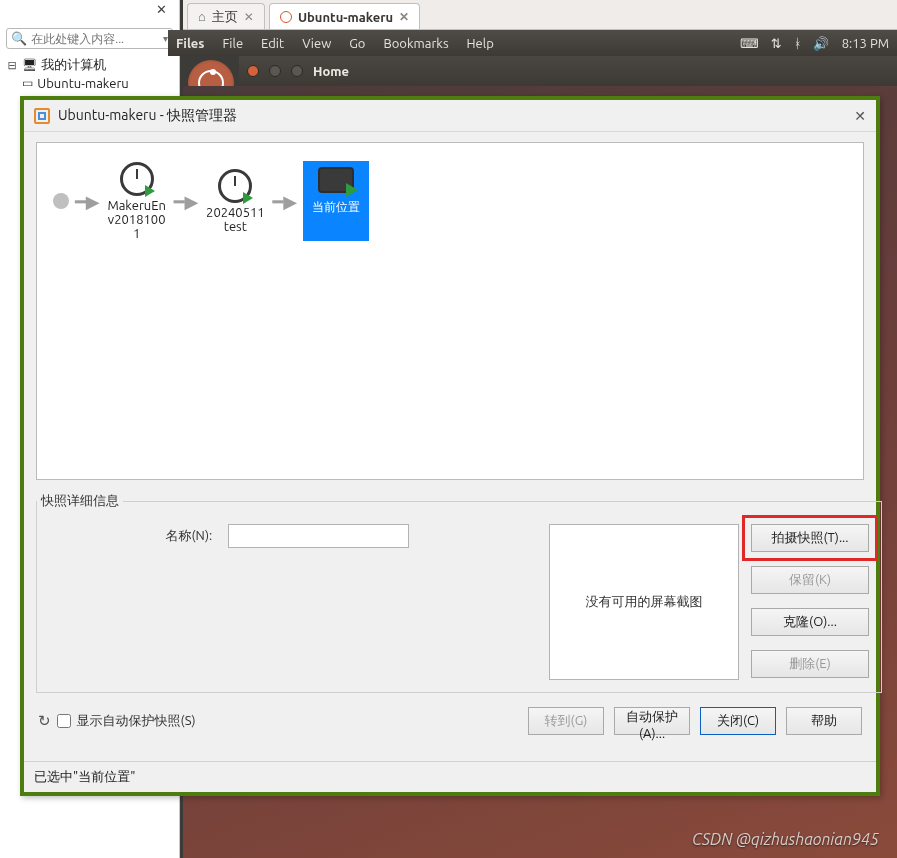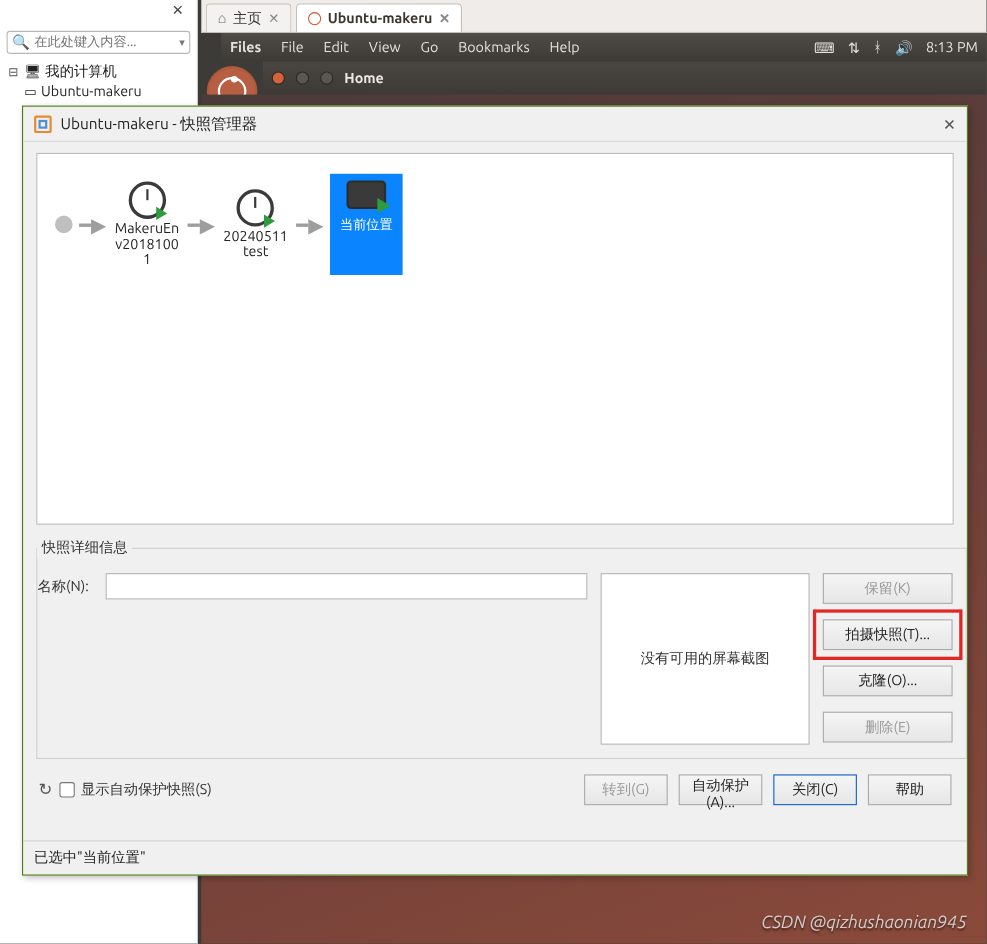--- a/index.html
+++ b/index.html
@@ -34,21 +34,21 @@
   border:1px solid #c3c0bc; border-bottom:none; border-radius:4px 4px 0 0;
   background:#f4f2f0; font-size:13px; color:#3a3733;
 }
 .vm-tab .tabx { color:#8a8682; font-size:12px;}
 .vm-tab.active { background:#fff; font-weight:bold;}
 .vm-tab .ico-home { color:#666;}
 .vm-tab .ico-ubuntu { width:12px; height:12px; border:1.5px solid #d4562b; border-radius:50%;}
 
 
 .ubuntu-topbar {
-  position:absolute; left:201px; top:30px; right:0; height:26px;
+  position:absolute; left:168px; top:30px; right:0; height:26px;
   background: linear-gradient(#4f4b46,#3d3935);
   color:#e6e1da; display:flex; align-items:center; font-size:13px;
   padding:0 8px;
 }
 .ubuntu-topbar .menu { margin-right:18px;}
 .ubuntu-topbar .spacer { flex:1;}
 .ubuntu-topbar .sysico { margin-left:12px; font-size:13px;}
 
 .ubuntu-launcher {
   position:absolute; left:183px; top:56px; width:56px; height:60px;
@@ -77,21 +77,21 @@
   background: linear-gradient(160deg,#4a3b3a 0%,#6b3e3a 50%,#8a4a3a 100%);
 }
 .watermark {
   position:absolute; right:18px; bottom:10px; color:rgba(230,230,230,.85);
   font-size:16px; font-style:italic; text-shadow:0 1px 2px rgba(0,0,0,.6);
 }
 
 
 .dialog {
   position:absolute; left:20px; top:96px; width:860px; height:700px;
-  background:#f0f0f0; border:1px solid #4d7c0f; box-shadow:2px 2px 6px rgba(0,0,0,.25);
+  background:#f0f0f0; border:4px solid #4d7c0f; box-shadow:2px 2px 6px rgba(0,0,0,.25);
   display:flex; flex-direction:column;
 }
 .dlg-titlebar {
   height:32px; display:flex; align-items:center; padding:0 10px;
   border-bottom:1px solid #d8d8d8; font-size:14px; color:#222;
 }
 .dlg-titlebar .logo {
   width:16px; height:16px; margin-right:8px; border:2px solid #e68a2e; border-radius:2px;
   position:relative;
 }
@@ -107,35 +107,35 @@
 .arrow { color:#9e9e9e; font-size:18px;}
 .snap-node { width:62px; text-align:center; }
 .snap-clock {
   width:34px; height:34px; margin:0 auto 2px auto; border:3px solid #3a3a3a; border-radius:50%;
   position:relative; background:#fff;
 }
 .snap-clock::before{content:"";position:absolute;left:50%;top:50%;width:2px;height:10px;background:#3a3a3a;transform-origin:bottom;transform:translate(-50%,-100%);}
 .snap-clock::after{content:"";position:absolute;right:-4px;bottom:-4px;width:0;height:0;border-left:10px solid #2e9b3e;border-top:6px solid transparent;border-bottom:6px solid transparent;}
 .snap-label { font-size:13px; line-height:14px; color:#222; word-break:break-all;}
 .here-node {
-  width:66px; height:92px; background:#0a84ff; color:#fff; display:flex; flex-direction:column;
+  width:66px; height:80px; background:#0a84ff; color:#fff; display:flex; flex-direction:column;
   align-items:center; justify-content:flex-start; padding-top:6px; font-size:12px;
 }
 .here-node .monitor {
   width:36px; height:26px; border:2px solid #2d2d2d; border-radius:4px; background:#3a3a3a; position:relative; margin-bottom:6px;
 }
 .here-node .monitor::after{content:"";position:absolute;right:-6px;bottom:-6px;width:0;height:0;border-left:12px solid #2e9b3e;border-top:7px solid transparent;border-bottom:7px solid transparent;}
 
 
 .details {
   border:1px solid #cfcfcf; margin:8px 12px 4px 12px; padding:14px 12px 12px 0; position:relative;
 }
 .details legend { font-size:13px; color:#333; padding:0 4px;}
 .details-row { display:flex; gap:12px;}
-.details-left { flex:0 0 500px; display:flex; flex-direction:column; gap:8px;}
+.details-left { flex:0 0 500px; display:flex; flex-direction:column; gap:8px;align-items:center;}
 .lbl-row { display:flex; align-items:flex-start; gap:8px;}
 .lbl-row label { width:54px; font-size:13px; color:#333; padding-top:3px; text-align:left;}
 .lbl-row input[type=text] {
   flex:1; height:24px; border:1px solid #b3b3b3; background:#fff; padding:0 4px; font-size:13px;
 }
 .lbl-row textarea {
   flex:1; height:116px; border:1px solid #b3b3b3; background:#fff; padding:4px; font-size:13px; resize:none;
 }
 .preview {
   flex:0 0 190px; height:156px; border:1px solid #b3b3b3; background:#fff;
@@ -265,22 +265,22 @@
       <div class="details-left">
         <div class="lbl-row">
           <label>名称(N):</label>
           <input type="text" value="" style="">
         </div>
       </div>
       <div class="preview">
         <span>没有可用的屏幕截图</span>
       </div>
       <div class="side-btns">
+        <button class="btn highlight-wrap">拍摄快照(T)...</button>
         <button class="btn" aria-disabled="true">保留(K)</button>
-        <button class="btn highlight-wrap">拍摄快照(T)...</button>
         <button class="btn">克隆(O)...</button>
         <button class="btn" aria-disabled="true">删除(E)</button>
       </div>
     </div>
   </fieldset>
 
   <div class="bottom-row">
     <div class="left">
       <span class="hist">↻</span>
       <input type="checkbox" style="">

